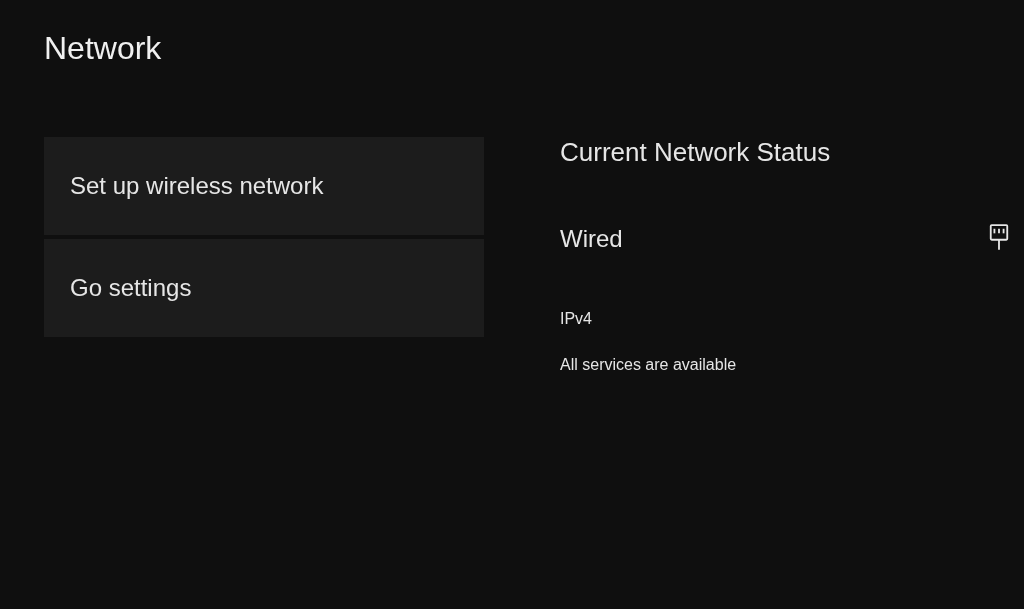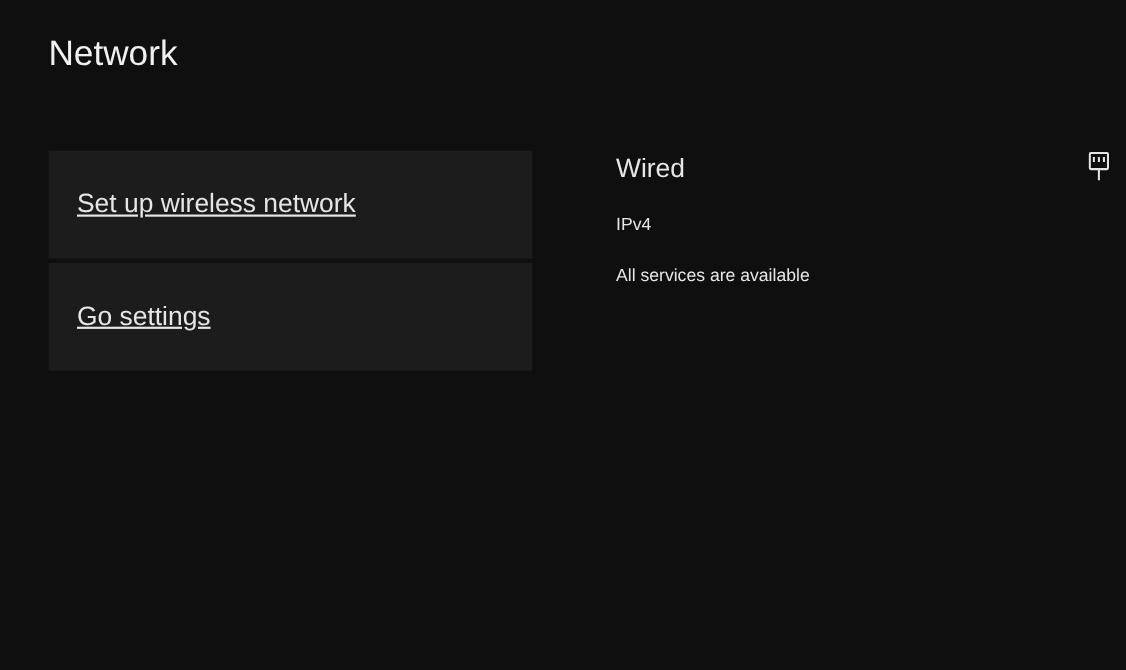--- a/index.html
+++ b/index.html
@@ -25,21 +25,20 @@
       display: flex;
       flex-direction: row;
       margin-top: 70px;
     }
     .left-col {
       width: 440px;
       margin-left: 44px;
       display: flex;
       flex-direction: column;
       gap: 4px;
-      text-decoration: underline;
     }
     .menu-item {
       background-color: #1c1c1c;
       height: 98px;
       display: flex;
       align-items: center;
       padding-left: 26px;
       font-size: 24px;
       font-weight: 400;
       color: #e6e6e6;
@@ -57,21 +56,21 @@
       font-size: 26px;
       font-weight: 400;
       color: #e6e6e6;
       margin-bottom: 55px;
     }
     .status-row {
       display: flex;
       align-items: center;
       justify-content: space-between;
       width: 450px;
-      margin-bottom: 26px;
+      margin-bottom: 55px;
     }
     .status-text {
       font-size: 24px;
       font-weight: 400;
       color: #e6e6e6;
     }
     .status-line {
       font-size: 16px;
       font-weight: 400;
       color: #e6e6e6;
@@ -92,20 +91,21 @@
   <div class="left-col">
     <div class="menu-item">
       <span>Set up wireless network</span>
     </div>
     <div class="menu-item">
       <span>Go settings</span>
     </div>
   </div>
 
   <div class="right-col">
+    <div class="status-heading">Current Network Status</div>
 
     <div class="status-row">
       <span class="status-text">Wired</span>
       <span>
         <svg class="ethernet-icon" viewBox="0 0 24 30" fill="none" stroke="#e6e6e6" stroke-width="2">
           <rect x="3" y="2" width="18" height="16" rx="1"></rect>
           <line x1="7" y1="6" x2="7" y2="11"></line>
           <line x1="12" y1="6" x2="12" y2="11"></line>
           <line x1="17" y1="6" x2="17" y2="11"></line>
           <line x1="12" y1="18" x2="12" y2="29"></line>

